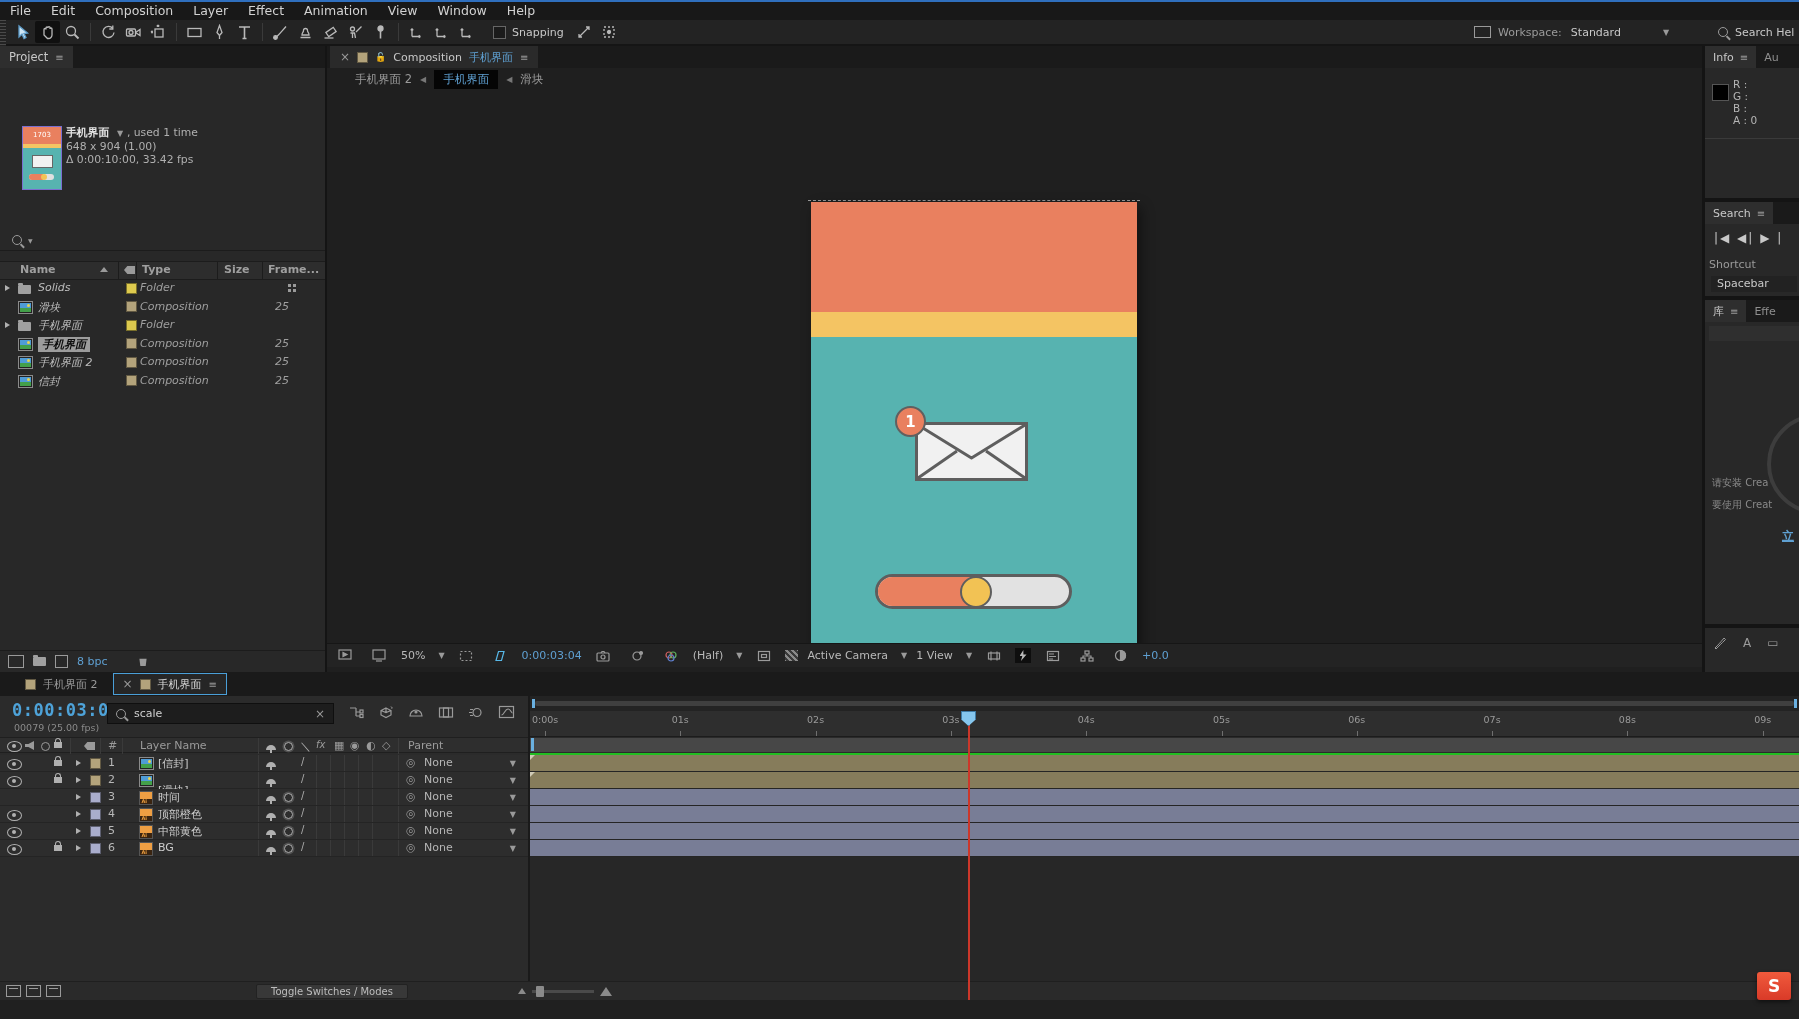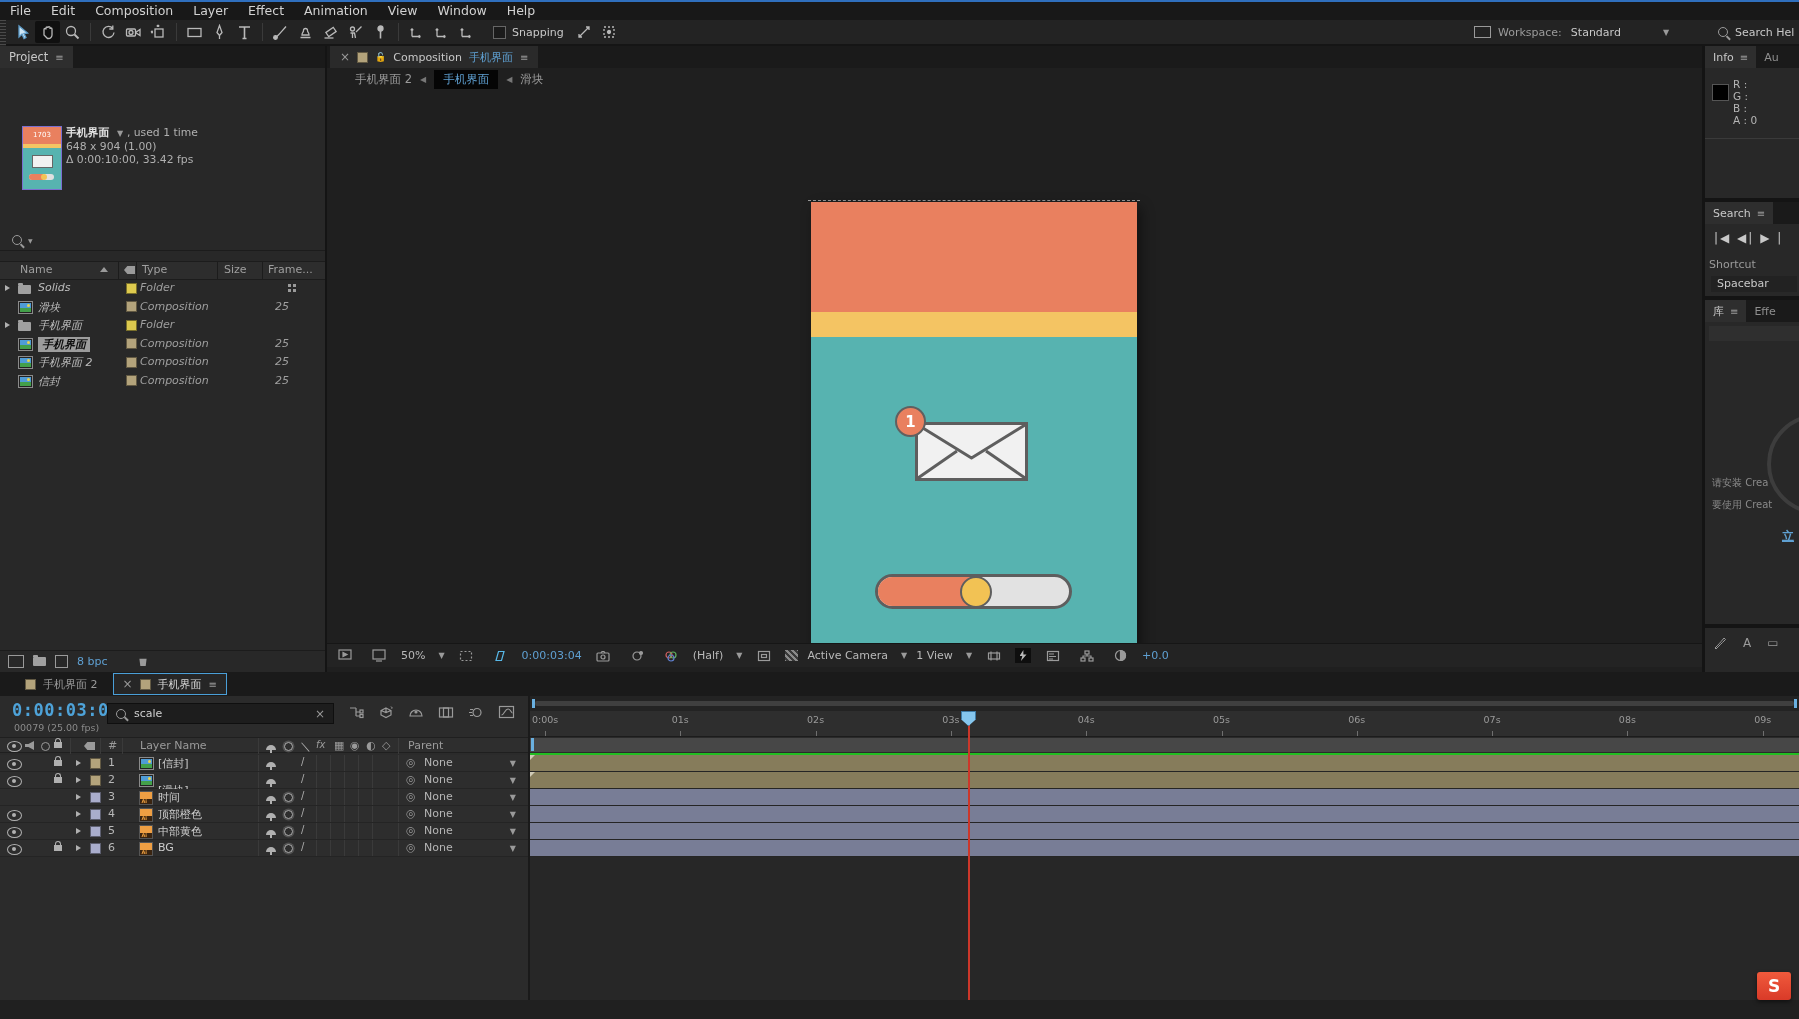--- a/index.html
+++ b/index.html
@@ -57,21 +57,21 @@
   .ptab{height:22px;background:#2e2e2e;color:#c8c8c8;padding:0 9px;display:flex;align-items:center;gap:7px;font-size:11.5px;}
   #proj-thumb{position:absolute;left:22px;top:80px;width:38px;height:62px;border:1px solid #7a6fd0;background:#57b3b0;}
   #proj-thumb .th-or{position:absolute;left:0;top:0;right:0;height:17px;background:#e9805f;color:#fff;font-size:7px;text-align:center;line-height:17px;}
   #proj-thumb .th-ye{position:absolute;left:0;top:17px;right:0;height:4px;background:#f4c463;}
   #proj-thumb .th-env{position:absolute;left:9px;top:28px;width:19px;height:11px;background:#f1f1f1;border:1px solid #666;}
   #proj-thumb .th-sl{position:absolute;left:6px;top:47px;width:25px;height:6px;border-radius:3px;background:#e0e0e0;overflow:hidden;}
   #proj-thumb .th-sl i{position:absolute;left:0;top:0;width:14px;height:6px;background:#e9805f;}
   #proj-thumb .th-sl b{position:absolute;left:12px;top:0;width:6px;height:6px;border-radius:50%;background:#f2c254;}
   .pinfo{position:absolute;left:66px;color:#b0b0b0;font-size:10.8px;white-space:nowrap;}
   #proj-search{position:absolute;left:0;top:183px;width:325px;height:21px;border-bottom:1px solid #1c1c1c;}
-  #proj-cols{position:absolute;left:0;top:215px;width:337px;height:17px;background:#2d2d2d;border-top:1px solid #1c1c1c;border-bottom:1px solid #1c1c1c;color:#9f9f9f;}
+  #proj-cols{position:absolute;left:0;top:215px;width:337px;height:17px;background:#2d2d2d;border-top:1px solid #1c1c1c;border-bottom:1px solid #1c1c1c;color:#9f9f9f;font-weight:bold;}
   .pcol-div{position:absolute;top:0;width:1px;height:17px;background:#1c1c1c;}
   #proj-rows{position:absolute;left:0;top:233px;width:325px;}
   .prow{position:relative;height:18.5px;font-style:italic;}
   .prow .c-exp{position:absolute;left:5px;top:6px;}
   .prow .c-icon{position:absolute;left:18px;top:3px;}
   .prow .c-name{position:absolute;left:38px;top:2px;color:#bdbdbd;white-space:nowrap;}
   .prow .c-name.sel{background:#9c9c9c;color:#0d0d0d;padding:0 4px;font-weight:bold;}
   .prow .c-label{position:absolute;left:126px;top:3.5px;}
   .prow .c-type{position:absolute;left:140px;top:2px;color:#9f9f9f;}
   .prow .c-frame{position:absolute;left:255px;top:2px;width:34px;text-align:right;color:#9f9f9f;}
@@ -831,19 +831,31 @@
         <div class="track t-comp" style="background: rgb(134, 124, 91);"></div>
         <div class="track" style="background: rgb(120, 125, 150);"></div>
         <div class="track" style="background: rgb(120, 125, 150);"></div>
         <div class="track" style="background: rgb(120, 125, 150);"></div>
         <div class="track" style="background: rgb(120, 125, 150);"></div>
       </div>
     <div id="tl-below-right"></div>
     <div id="playhead-line"></div>
     <div id="playhead-flag"></div>
 
+    <div id="tl-bottombar">
+      <span style="width:6px"></span>
+      <span class="bb-icon"></span>
+      <span class="bb-icon"></span>
+      <span class="bb-icon"></span>
+      <span id="toggle-btn">Toggle Switches / Modes</span>
+      <span style="margin-left:110px" class="mtn-s"></span>
+      <span class="zoom-track">
+          <span class="zoom-handle"></span>
+        </span>
+      <span class="mtn-l"></span>
+    </div>
     <div id="watermark">
       <span id="wm-circ">ui</span>
       <span style="color:#5a5a5a;font-size:11px">.cn</span>
     </div>
     <div id="s-logo">S</div>
   </div>
 </div>
 
 </body></html>

